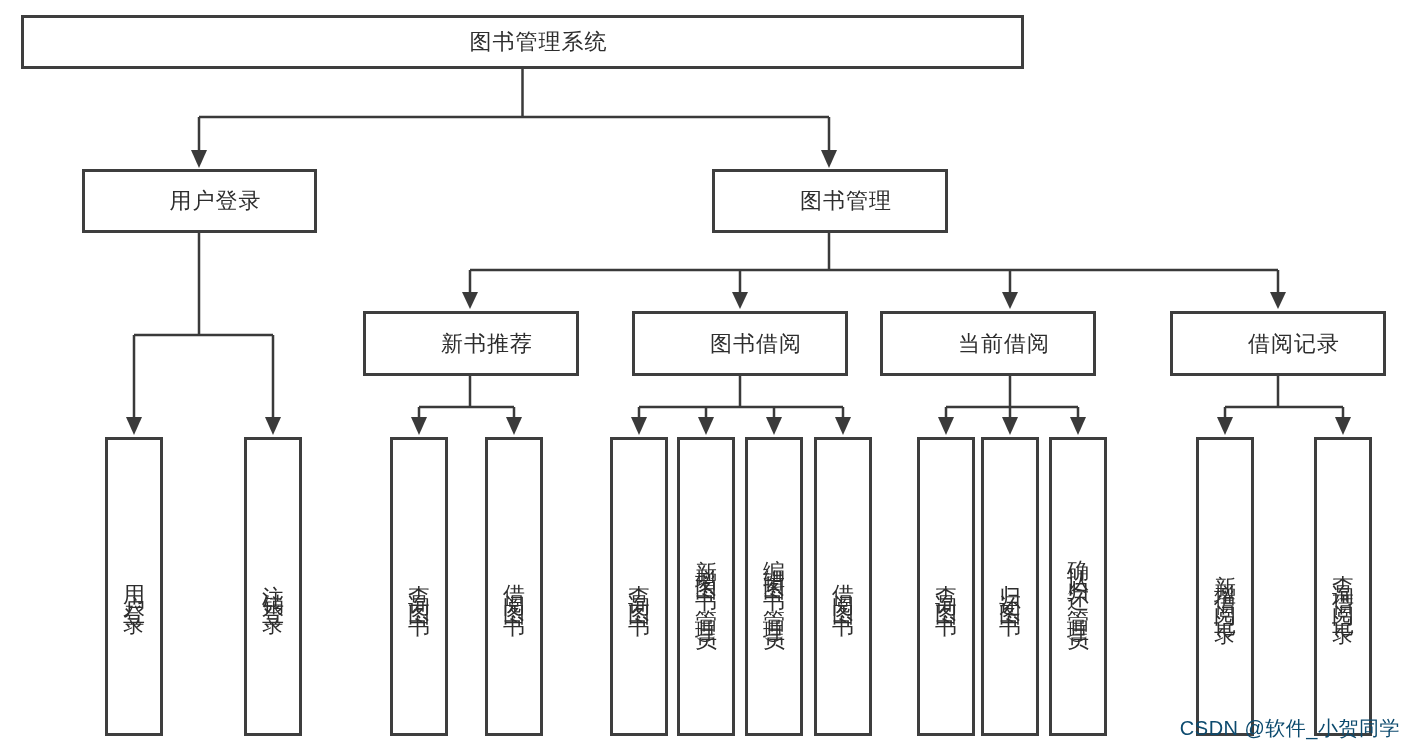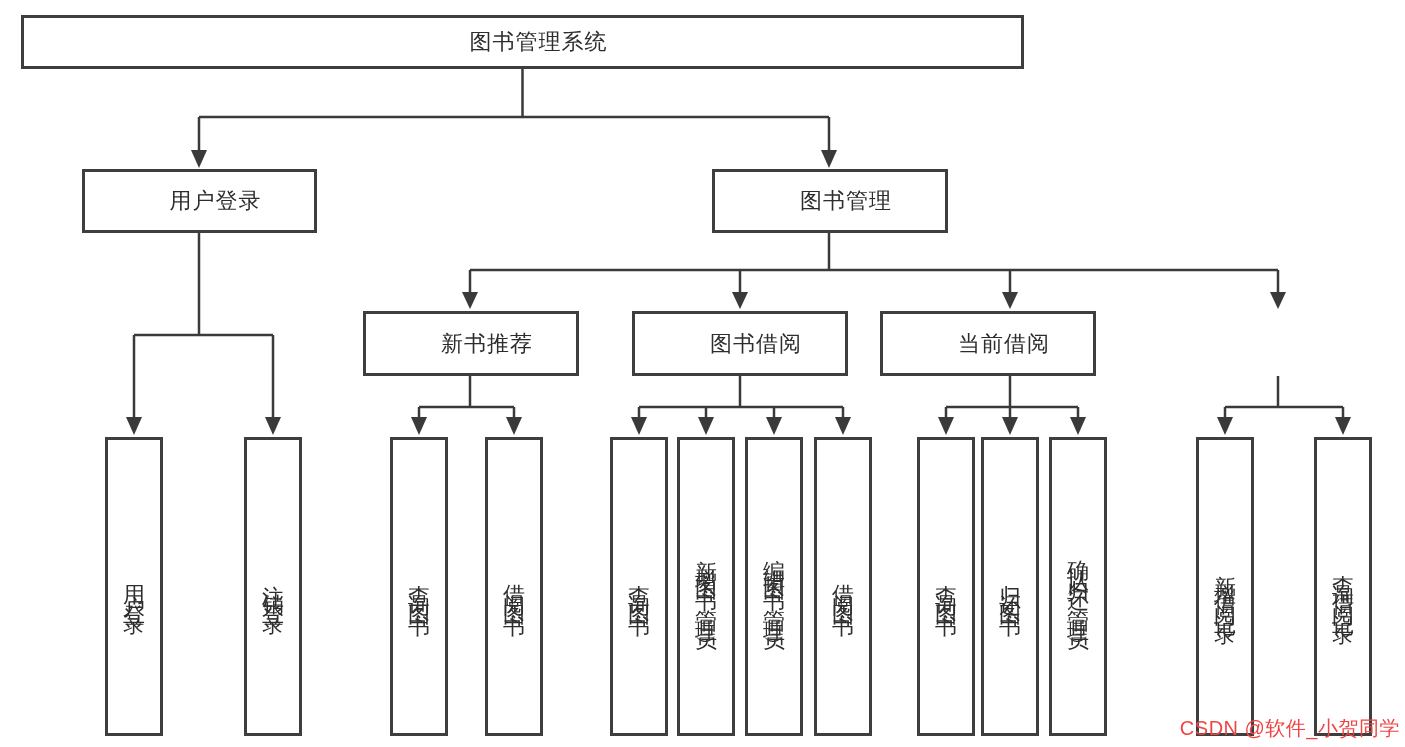--- a/index.html
+++ b/index.html
@@ -58,21 +58,21 @@
     line-height: 1;
   }
   .v-node .label {
     display: block;
   }
   .watermark {
     position: absolute;
     top: 715px;
     right: 5px;
     font-size: 20px;
-    color: #ef4444;
+    color: #0c4a6e;
     letter-spacing: 0.5px;
     white-space: nowrap;
     z-index: 5;
   }
 </style>
 </head>
 <body>
 
 <div class="canvas">
 
@@ -132,20 +132,23 @@
 
   <div class="node h-node" style="left:363px; top:311px; width:216px; height:65px;">
     <span class="label">新书推荐</span>
   </div>
   <div class="node h-node" style="left:632px; top:311px; width:216px; height:65px;">
     <span class="label">图书借阅</span>
   </div>
   <div class="node h-node" style="left:880px; top:311px; width:216px; height:65px;">
     <span class="label">当前借阅</span>
   </div>
+  <div class="node h-node" style="left:1170px; top:311px; width:216px; height:65px;">
+    <span class="label">借阅记录</span>
+  </div>
 
   <div class="node v-node" style="left:105px; top:437px; width:58px; height:299px;">
     <span class="label">用户登录</span>
   </div>
   <div class="node v-node" style="left:244px; top:437px; width:58px; height:299px;">
     <span class="label">注销登录</span>
   </div>
 
   <div class="node v-node" style="left:390px; top:437px; width:58px; height:299px;">
     <span class="label">查询图书</span>

